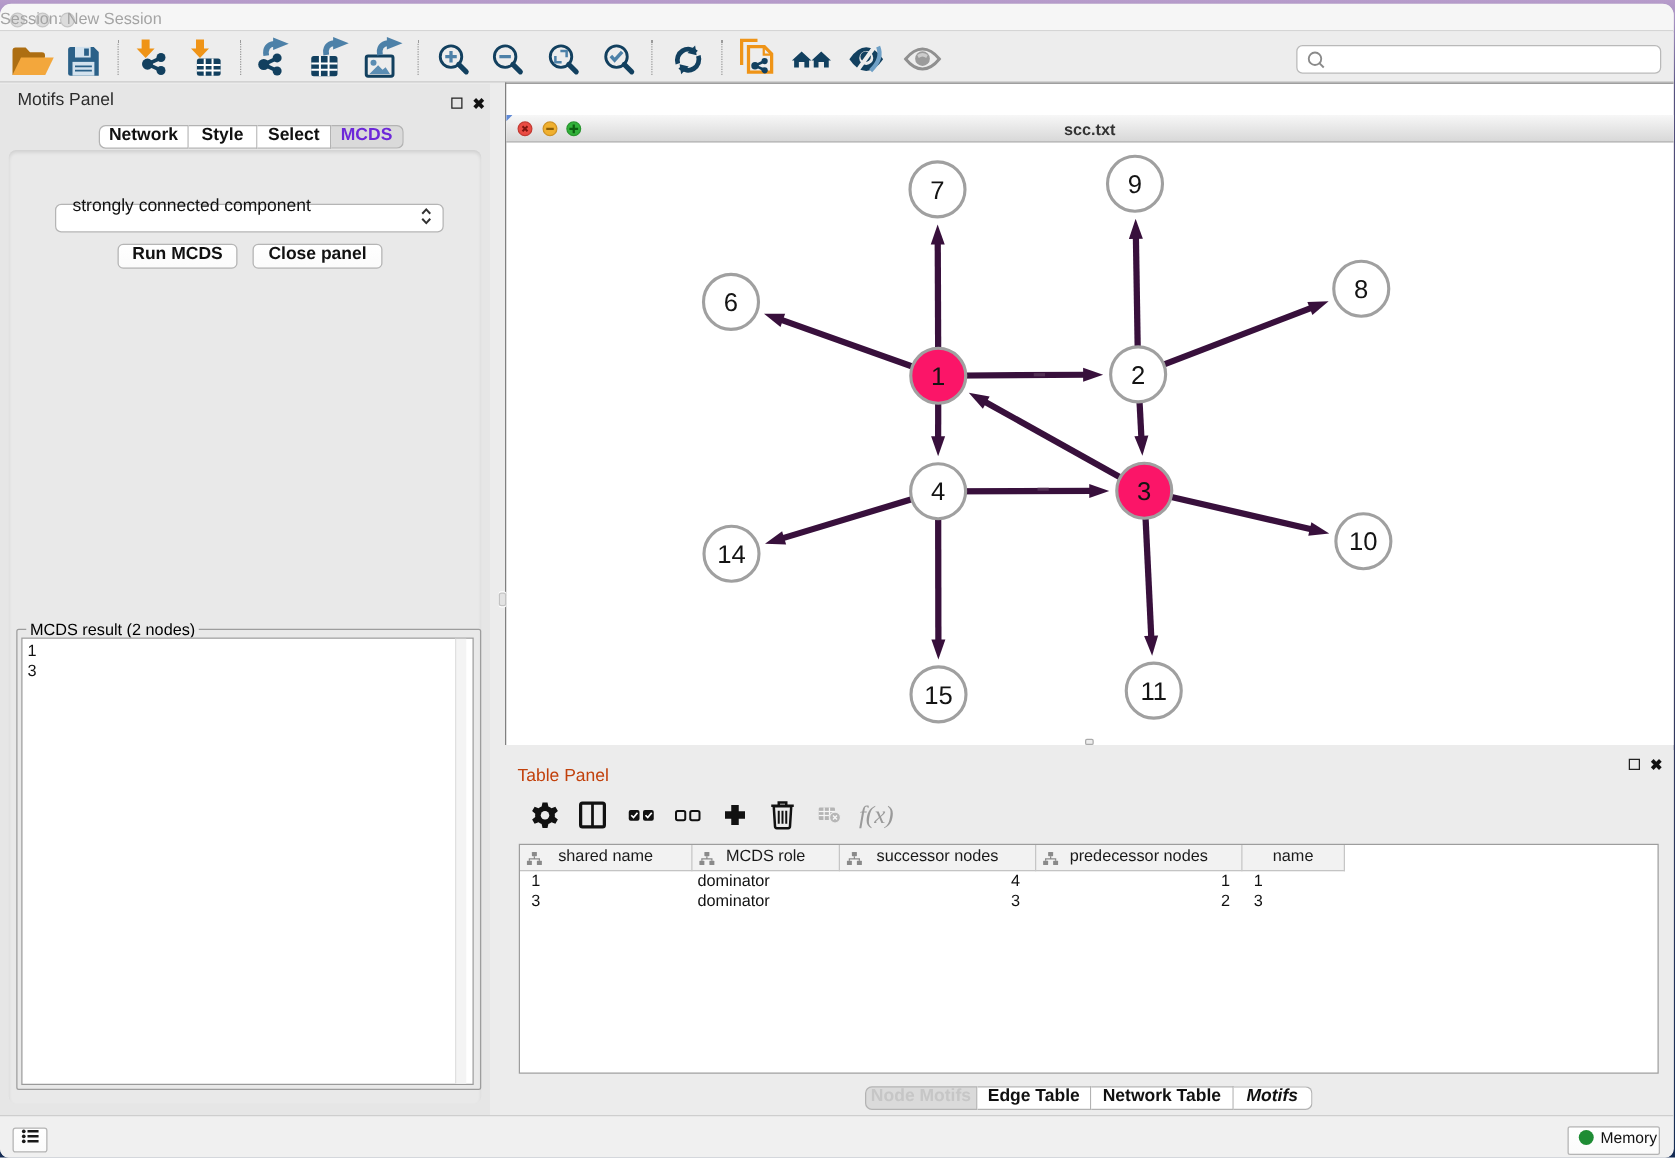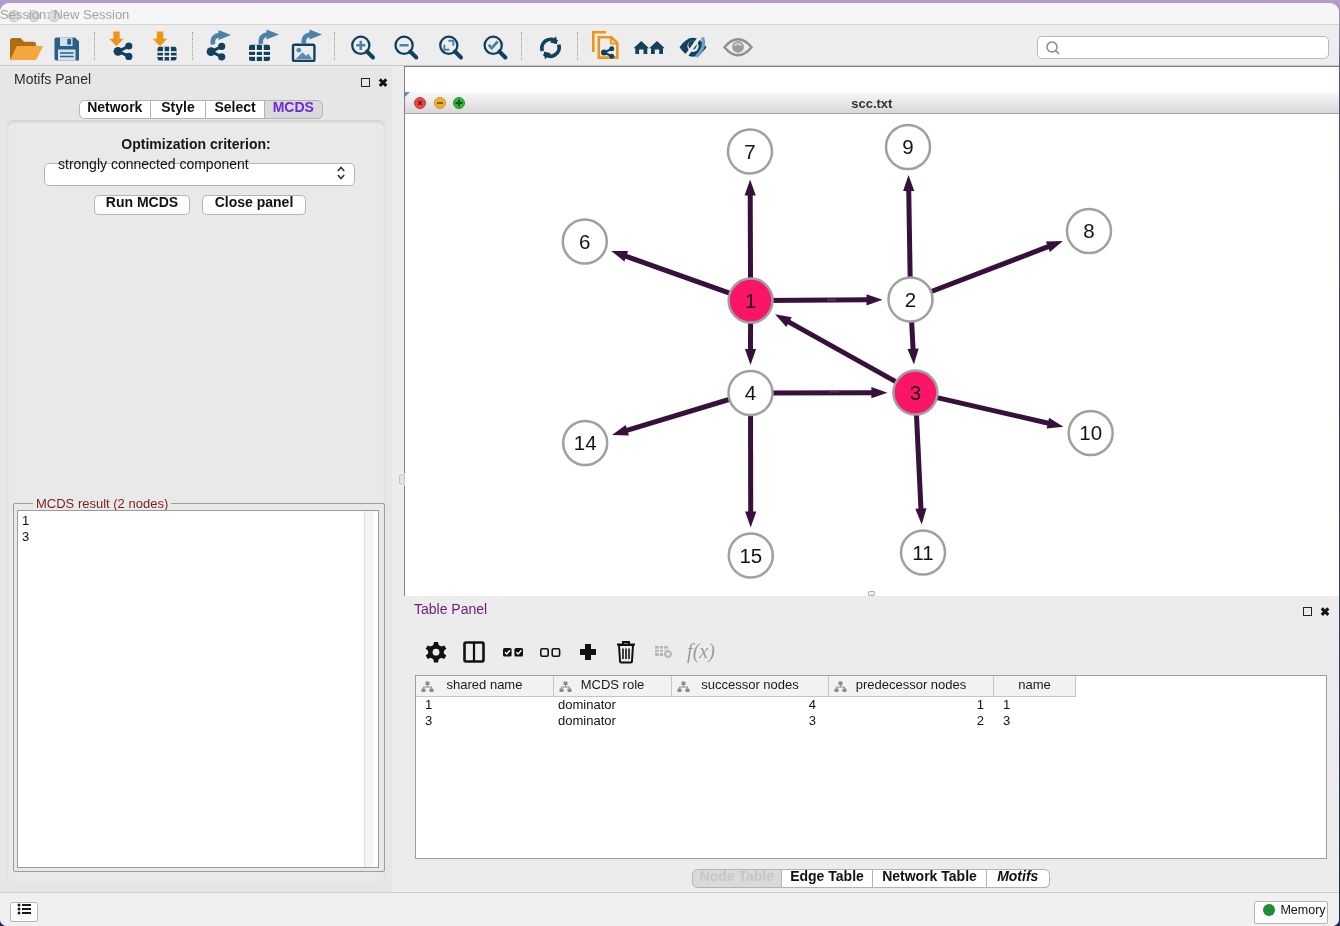--- a/index.html
+++ b/index.html
@@ -21,29 +21,29 @@
 .seg div { background:#fff; border:1px solid #b3b3b3; border-left:none; color:#111;
   display:flex; align-items:center; justify-content:center; padding-bottom:5px; }
 .seg div:first-child { border-left:1px solid #b3b3b3; border-radius:5.5px 0 0 5.5px;text-align:right; }
 .seg div:last-child { border-radius:0 5.5px 5.5px 0; }
 .seg .sel { background:#dadada; color:#6d28d9; }
 .btn { position:absolute; background:linear-gradient(#ffffff,#fbfbfb); border:1px solid #b5b5b5; border-radius:4.5px;
   font-size:14px; font-weight:bold; color:#111; display:flex; align-items:center; justify-content:center; padding-bottom:5px; }
 .combo { position:absolute; left:44px; top:96px; width:311px; height:19.5px; background:#fff;
   border:1px solid #b5b5b5; border-radius:5px; font-size:14px; color:#111; display:flex; align-items:center; padding-left:13px; padding-bottom:21px; }
 .fieldset { position:absolute; left:13px; top:436px; width:372px; height:369px; border:1px solid #9d9d9d; border-radius:2px; }
-.fieldset .legend { position:absolute; left:19px; top:-8px; background:#e9e9e9; padding:0 3px; font-size:13px; color:#7f1d1d; }
+.fieldset .legend { position:absolute; left:7px; top:-8px; background:#e9e9e9; padding:0 3px; font-size:13px; color:#000000; }
 .resultbox { position:absolute; left:3px; top:6px; width:362px; height:358px; background:#fff; border:1px solid #9a9a9a; font-size:13px; color:#111; line-height:16.5px; padding:2px 0 0 4px; }
 .rscroll { position:absolute; right:11px; top:7px; width:9px; height:356px; background:#f4f4f4; border-left:1px solid #e0e0e0; }
 .netwin { position:absolute; left:404px; top:63.5px; width:934.6px; height:529.5px; border:1px solid #808080; border-right:none; border-bottom:none; background:#fff; }
 .nettitle { position:absolute; left:0; top:0; width:100%; height:22px; background:linear-gradient(#f7f7f7,#d8d8d8); border-bottom:1px solid #a8a8a8;margin-top:25px; }
 .nt-txt { position:absolute; top:3.5px; width:100%; text-align:center; font-size:13px; font-weight:bold; color:#333; }
 .mbtn { position:absolute; top:5px; width:12px; height:12px; border-radius:50%; }
 .tpanel { position:absolute; left:404px; top:597px; width:934.6px; height:292px; background:#ececec; }
-.tp-title { position:absolute; left:10px; top:1px; font-size:14px; color:#701a75; }
+.tp-title { position:absolute; left:10px; top:12px; font-size:14px; color:#c2410c; }
 .tgrid { position:absolute; left:11px; top:75px; width:912px; height:184px; background:#fff; border:1px solid #9d9d9d;padding-left:44px; }
 .thead { position:absolute; left:0; top:0; height:21px; background:#f2f2f2; border-bottom:1px solid #c4c4c4; font-size:13px; color:#1a1a1a; }
 .thcell { position:absolute; top:0; height:21px; border-right:1px solid #c6c6c6; display:flex; align-items:center; justify-content:center; padding-bottom:3px; }
 .thcell svg { position:absolute; left:5px; top:5px; }
 .trow { position:absolute; font-size:13px; color:#111; height:16px; line-height:14.5px; }
 .btabs { position:absolute; display:flex; font-size:14px; font-weight:bold; }
 .btabs div { background:#fff; border:1px solid #b3b3b3; border-left:none; color:#111; display:flex; align-items:center; justify-content:center; padding-bottom:5px; }
 .btabs div:first-child { border-left:1px solid #b3b3b3; border-radius:5.5px 0 0 5.5px; }
 .btabs div:last-child { border-radius:0 5.5px 5.5px 0;font-style:italic; }
 .btabs .sel { background:#dadada; color:#c6c6c6; }
@@ -202,21 +202,20 @@
   <div class="cp-title">Motifs Panel</div>
   <div class="float-ic" style="left:361px; top:11px"></div>
   <div class="close-ic" style="left:378px; top:11px">✖</div>
   <div class="cp-inner"></div>
   <div class="seg" style="left:78.5px; top:33.8px; height:19px">
    <div style="width:72.5px">Network</div>
         <div style="width:55px">Style</div>
    <div style="width:59px">Select</div>
         <div style="width:57.5px" class="sel">MCDS</div>
   </div>
-  <div style="position:absolute; left:0; top:69px; width:100%; text-align:center; font-size:14px; font-weight:bold; color:#161616">Optimization criterion:</div>
   <div class="combo">strongly connected component
     <svg width="10" height="14" style="position:absolute; right:8px; top:2.5px">
           <path d="M1.8 5 L5 1.5 L8.2 5" fill="none" stroke="#333" stroke-width="1.6"></path>
           <path d="M1.8 9 L5 12.5 L8.2 9" fill="none" stroke="#333" stroke-width="1.6"></path>
         </svg>
   </div>
   <div class="btn" style="left:94px; top:128px; width:96px; height:20.5px">Run MCDS</div>
   <div class="btn" style="left:202px; top:128px; width:104px; height:20.5px">Close panel</div>
   <div class="fieldset">
         <div class="legend">MCDS result (2 nodes)</div>
@@ -410,21 +409,21 @@
    <div class="trow" style="left:0; top:22.5px; width:400px; text-align:right">4</div>
    <div class="trow" style="left:0; top:22.5px; width:568px; text-align:right">1</div>
    <div class="trow" style="left:587px; top:22.5px">1</div>
    <div class="trow" style="left:9px; top:38.5px">3</div>
    <div class="trow" style="left:142px; top:38.5px">dominator</div>
    <div class="trow" style="left:0; top:38.5px; width:400px; text-align:right">3</div>
    <div class="trow" style="left:0; top:38.5px; width:568px; text-align:right">2</div>
    <div class="trow" style="left:587px; top:38.5px">3</div>
   </div>
   <div class="btabs" style="left:287.5px; top:269.5px; height:19px">
-   <div style="width:90.5px" class="sel">Node Table</div>
+   <div style="width:90.5px" class="sel">Node Motifs</div>
         <div style="width:91px">Edge Table</div>
    <div style="width:114px">Network Table</div>
         <div style="width:62.5px">Motifs</div>
   </div>
  </div>
 
  <div style="position:absolute; left:398.5px; top:471.5px; width:6px; height:11px; background:#e3e3e3; border:1px solid #c3c3c3; border-radius:2px; box-shadow:0 1px 0 #fff, 0 -1px 0 #fff;"></div>
  <div style="position:absolute; left:867.5px; top:588.5px; width:7px; height:4.5px; background:#ededed; border:1px solid #ababab; border-radius:1.5px;"></div>
  <div class="statusbar">
   <div class="btn" style="left:10px; top:9px; width:28px; height:20px; border-radius:2.5px">

